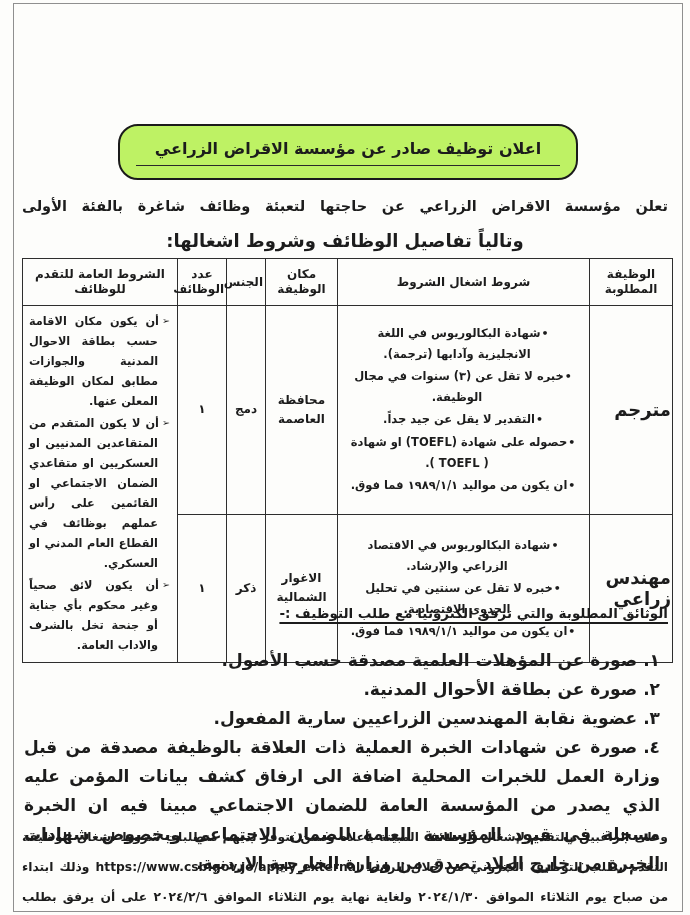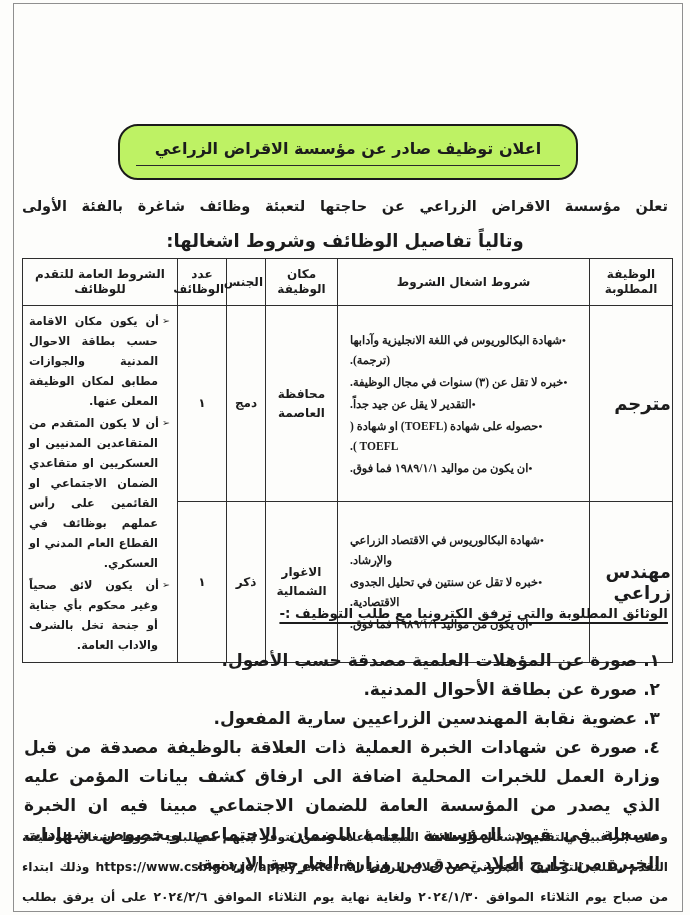--- a/index.html
+++ b/index.html
@@ -37,21 +37,21 @@
   .intro-l2{font-size:18px;line-height:26px;margin-top:9px;text-align:center;}
   
   table.jobs{
     position:absolute;top:258px;right:17px;width:650px;
     border-collapse:collapse;table-layout:fixed;direction:rtl;
     font-weight:bold;
   }
   table.jobs th,table.jobs td{border:1px solid #2e2e2e;background:#fdfdfb;}
   table.jobs th{font-size:12px;height:42px;text-align:center;vertical-align:middle;padding:2px;line-height:15px;}
   td.pos{font-size:18px;text-align:right;vertical-align:middle;}
-  td.conds{vertical-align:middle;padding:6px 12px;font-size:11.5px;line-height:20px;text-align:left;font-family:Liberation Serif, serif;}
+  td.conds{vertical-align:middle;padding:6px 12px;font-size:11.5px;line-height:20px;text-align:center;}
   .cond-item{padding-right:13px;text-indent:-13px;margin:2px 0;}
   .cond-item .blt{display:inline-block;text-indent:0;width:9px;font-size:11px;}
   td.loc,td.gen,td.cnt{font-size:12px;text-align:center;vertical-align:middle;line-height:19px;padding:2px;}
   td.gcond{vertical-align:top;padding:5px 7px 5px 6px;font-size:11.3px;line-height:20px;text-align:justify;}
   .gc-item{padding-right:12px;text-indent:-12px;margin-bottom:1px;}
   .gc-item .blt{display:inline-block;text-indent:0;width:11px;font-size:9.5px;vertical-align:1px;}
   
   .docs-heading{
     position:absolute;top:605px;right:22px;
     font-size:13.5px;font-weight:bold;

